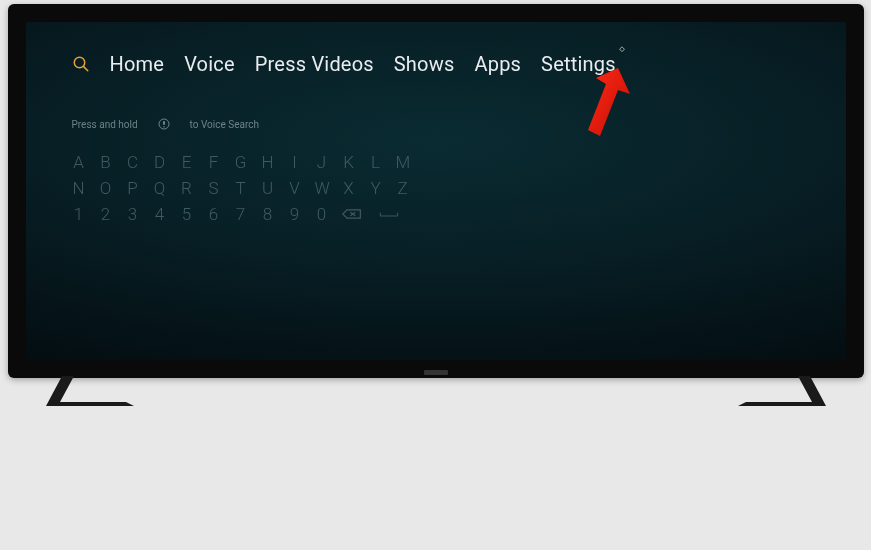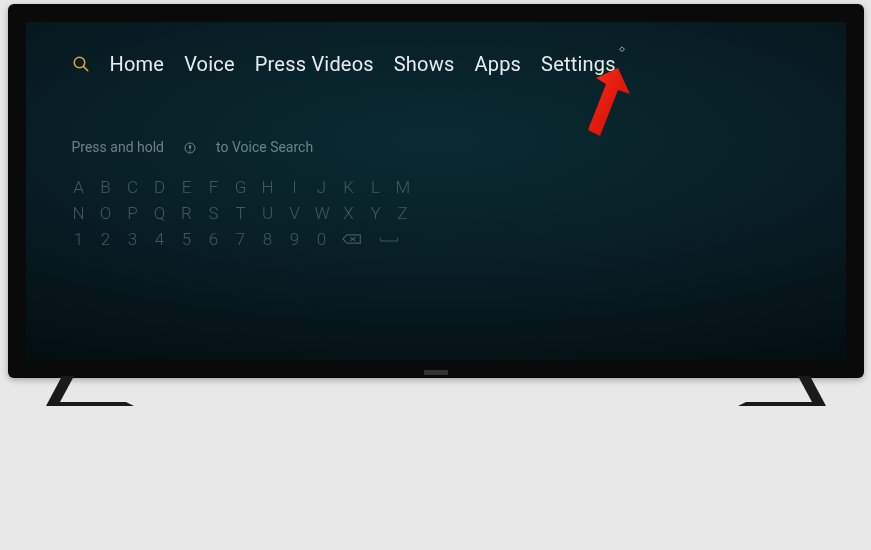--- a/index.html
+++ b/index.html
@@ -54,23 +54,23 @@
   .badge-dot {
     position: absolute;
     top: -6px;
     right: -10px;
     width: 8px;
     height: 8px;
     stroke: #c9d0d3;
     fill: none;
   }
   .hint {
-    margin-top: 63px;
+    margin-top: 42px;
     color: #6d8288;
-    font-size: 14px;
+    font-size: 10px;
     display: flex;
     align-items: center;
     gap: 20px;
   }
   .mic-glyph {
     width: 12px;
     height: 12px;
     display: inline-block;
   }
   .kb {

